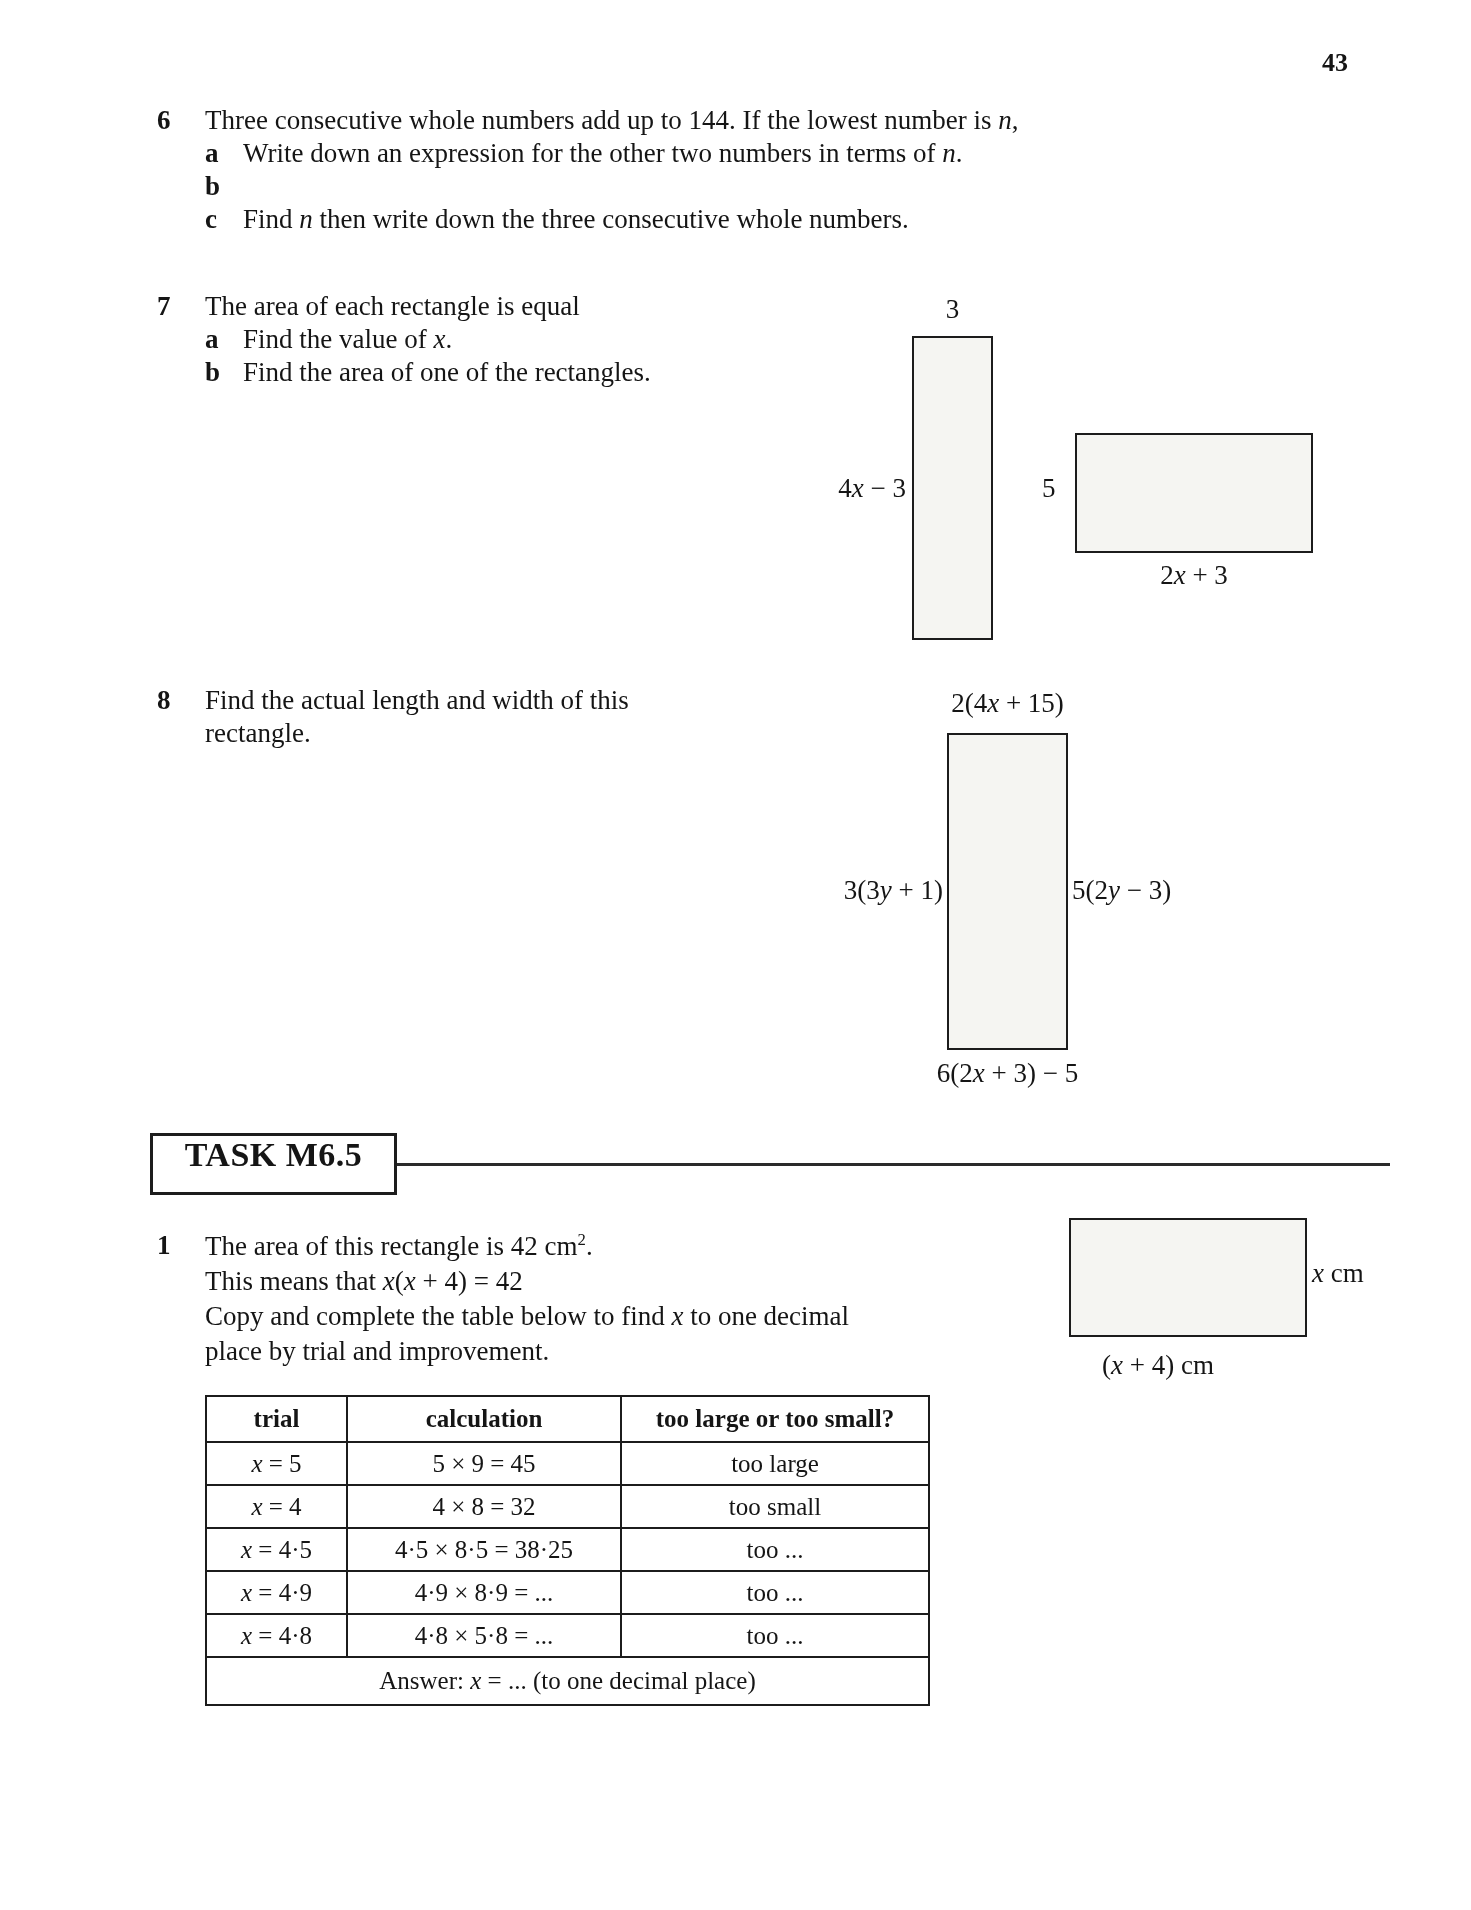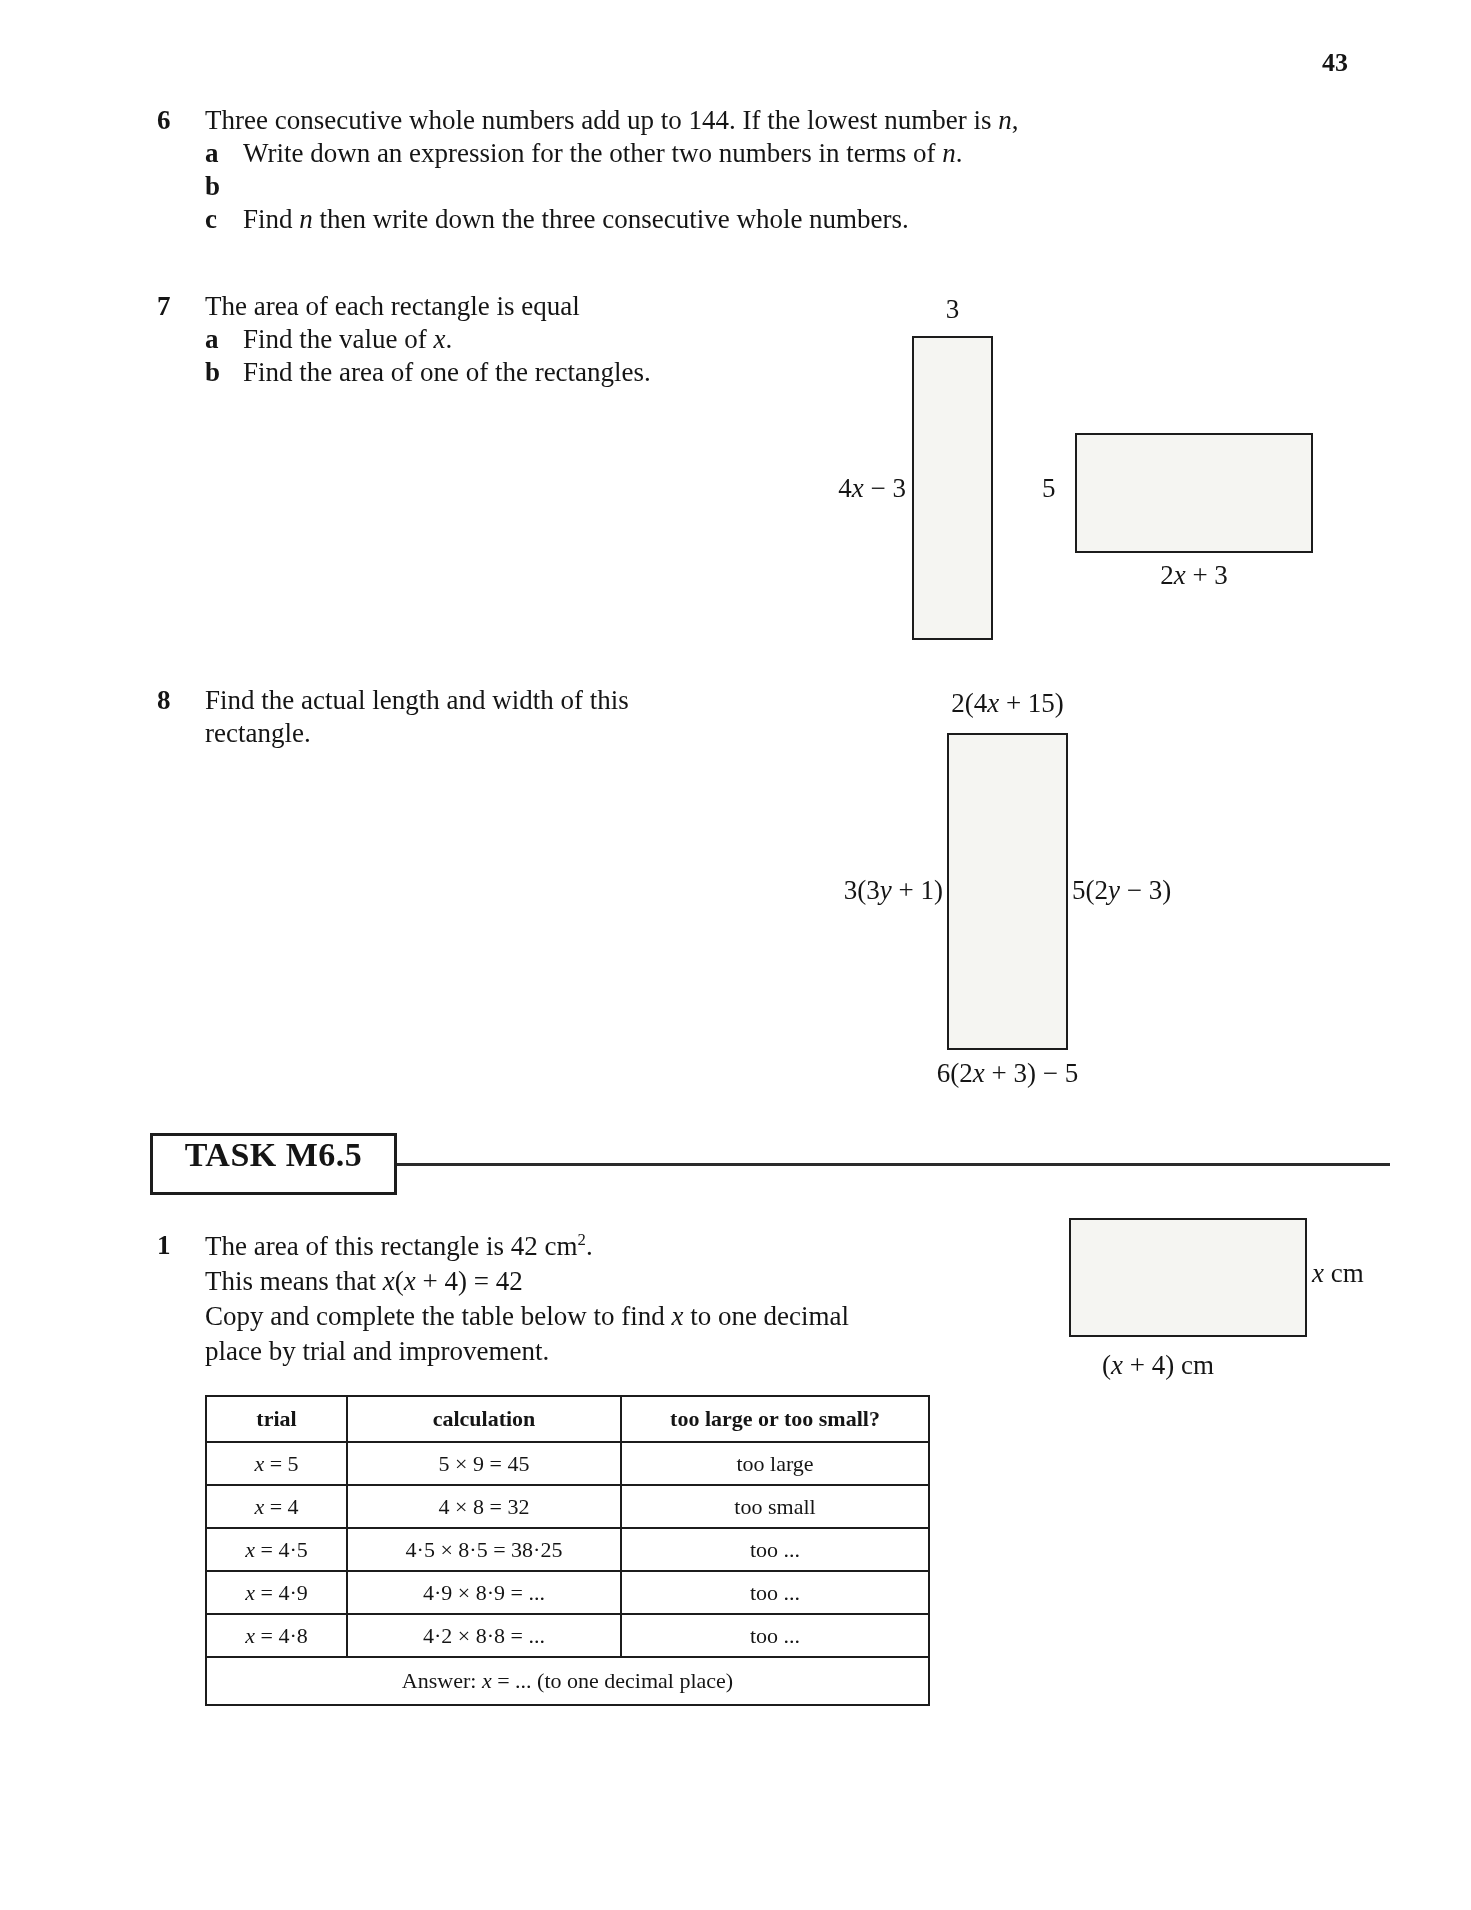--- a/index.html
+++ b/index.html
@@ -33,21 +33,21 @@
     border:3px solid #1d1d1d;box-sizing:border-box;background:#fff;
     display:flex;align-items:flex-start;justify-content:center;
     font-weight:bold;font-size:34px;letter-spacing:0.5px;
   }
   .taskrule{
     position:absolute;left:397px;top:1163px;width:993px;height:3px;background:#2a2a2a;
   }
   
   table.trial{
     border-collapse:collapse;table-layout:fixed;width:723px;
-    font-size:22px;
+    font-size:25px;
     padding-left:45px;
   }
   table.trial td,table.trial th{
     border:2px solid #1c1c1c;text-align:center;vertical-align:middle;
     padding:0 4px;font-weight:normal;
   }
   table.trial th{font-weight:bold;height:44px;}
   table.trial td{height:41px;}
   table.trial td.answer{height:46px;}
   .pagenum{font-weight:bold;font-size:26px;margin-top:12px;}
@@ -166,21 +166,21 @@
       <td>4·5 × 8·5 = 38·25</td>
       <td>too ...</td>
     </tr>
     <tr>
       <td><i>x</i> = 4·9</td>
       <td>4·9 × 8·9 = ...</td>
       <td>too ...</td>
     </tr>
     <tr>
       <td><i>x</i> = 4·8</td>
-      <td>4·2 × 8·8 = ...</td>
+      <td>4·8 × 5·8 = ...</td>
       <td>too ...</td>
     </tr>
     <tr>
       <td class="answer" colspan="3">Answer: <i>x</i> = ... (to one decimal place)</td>
     </tr>
   </tbody>
     </table>
 </div>
 
 </body></html>

